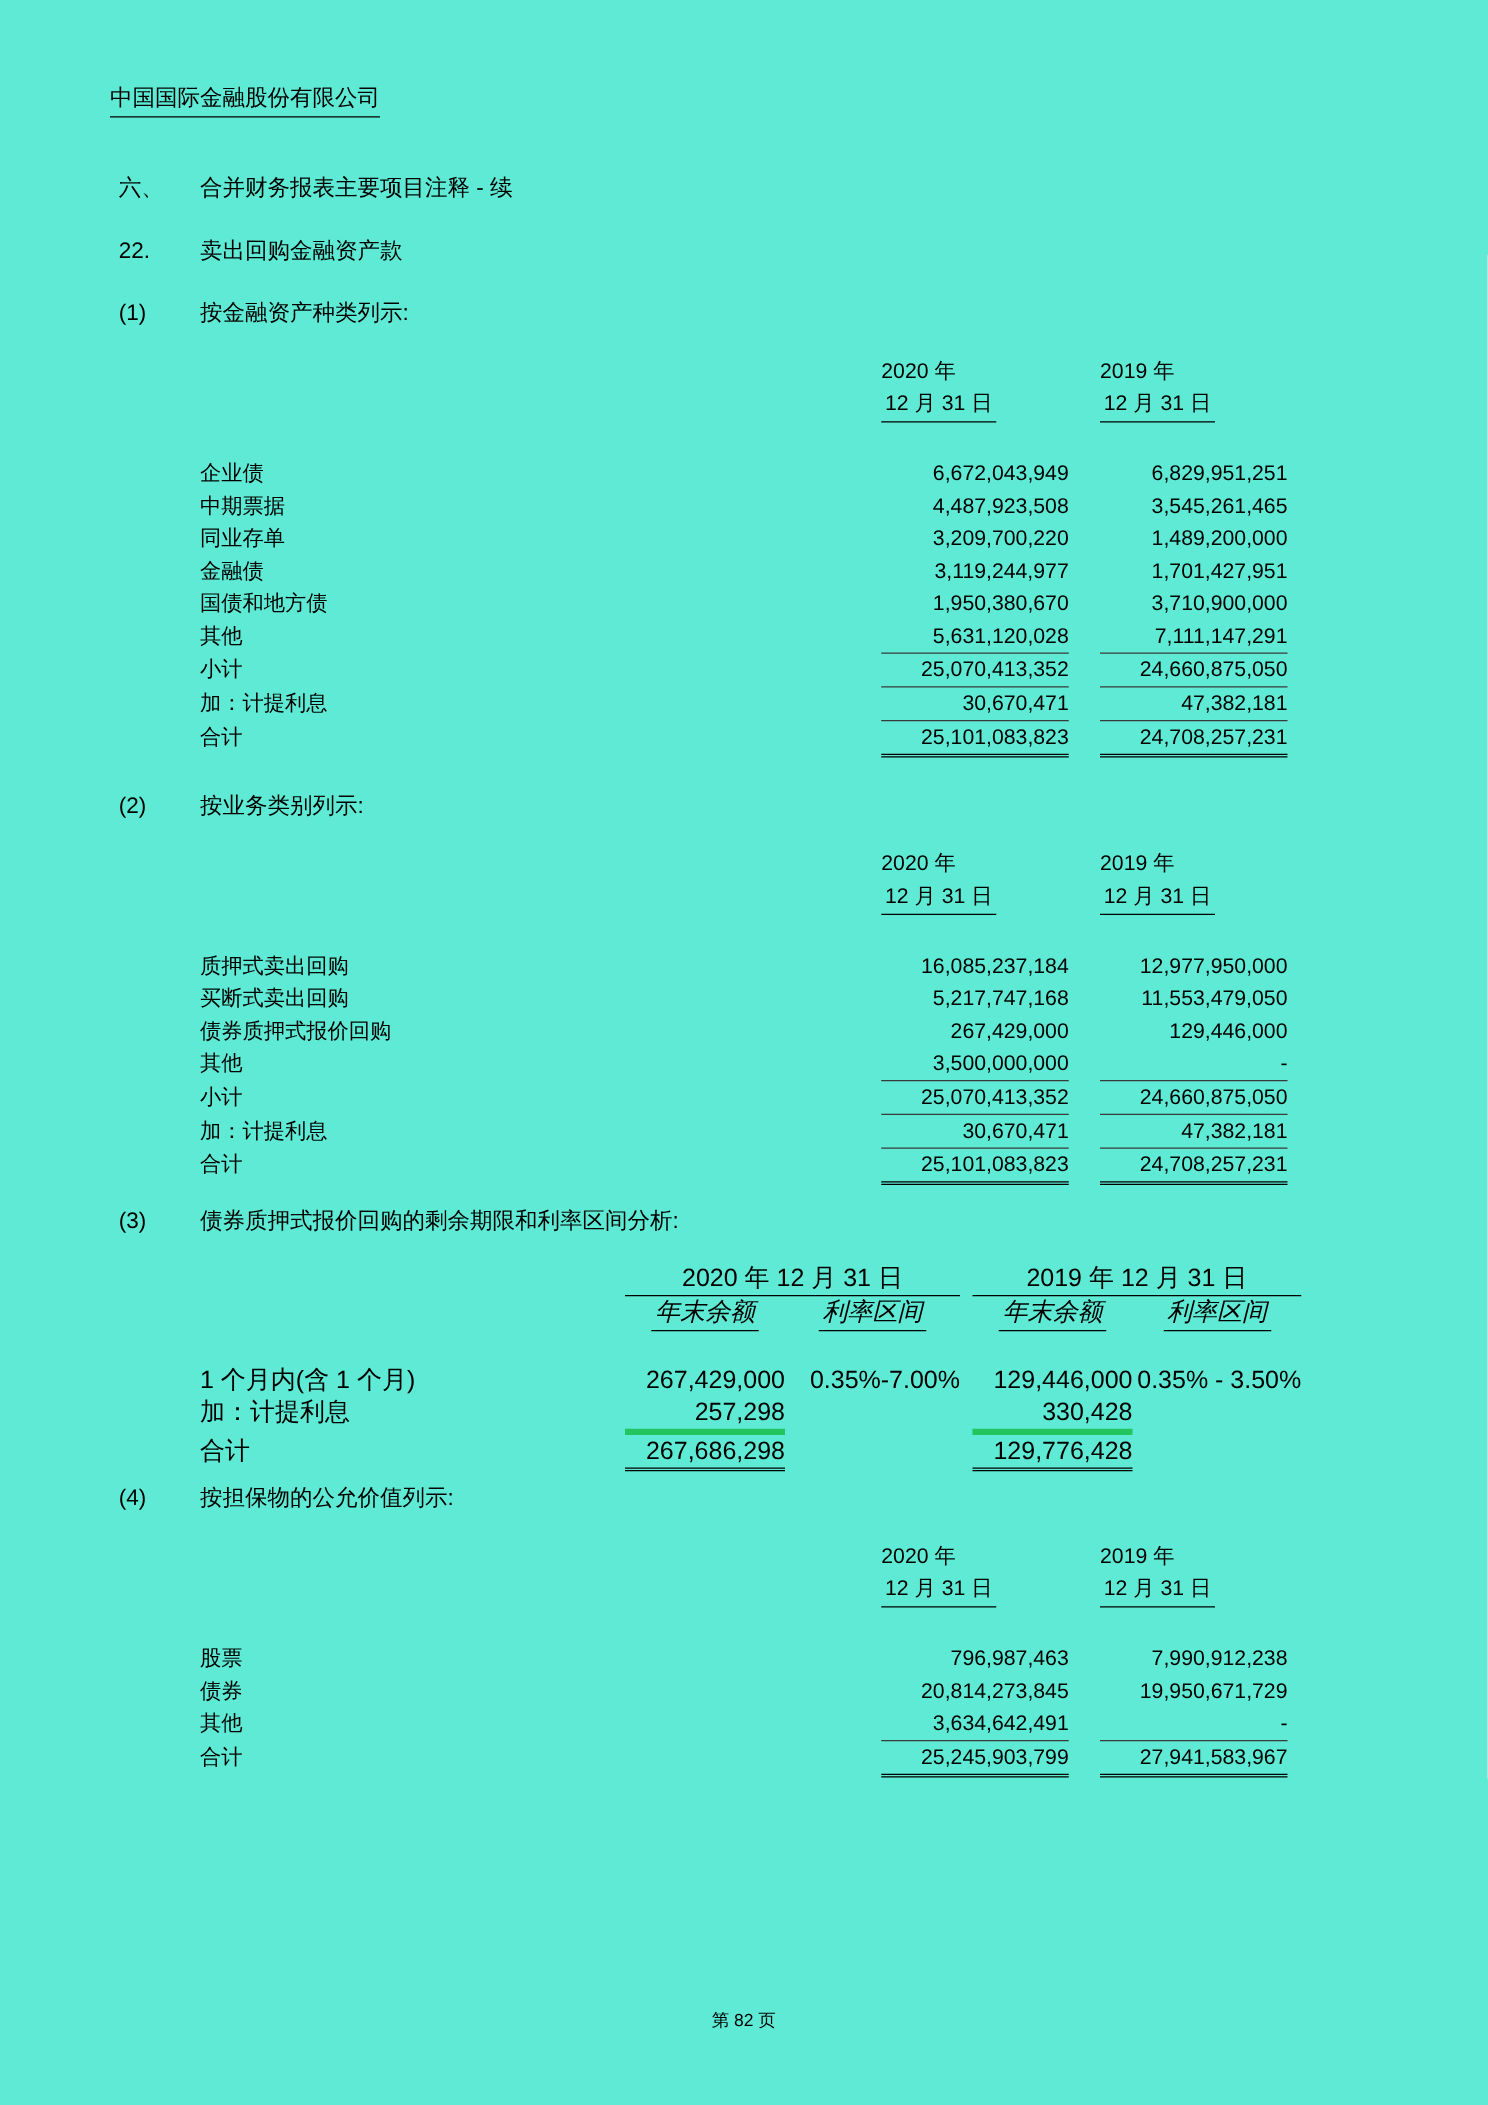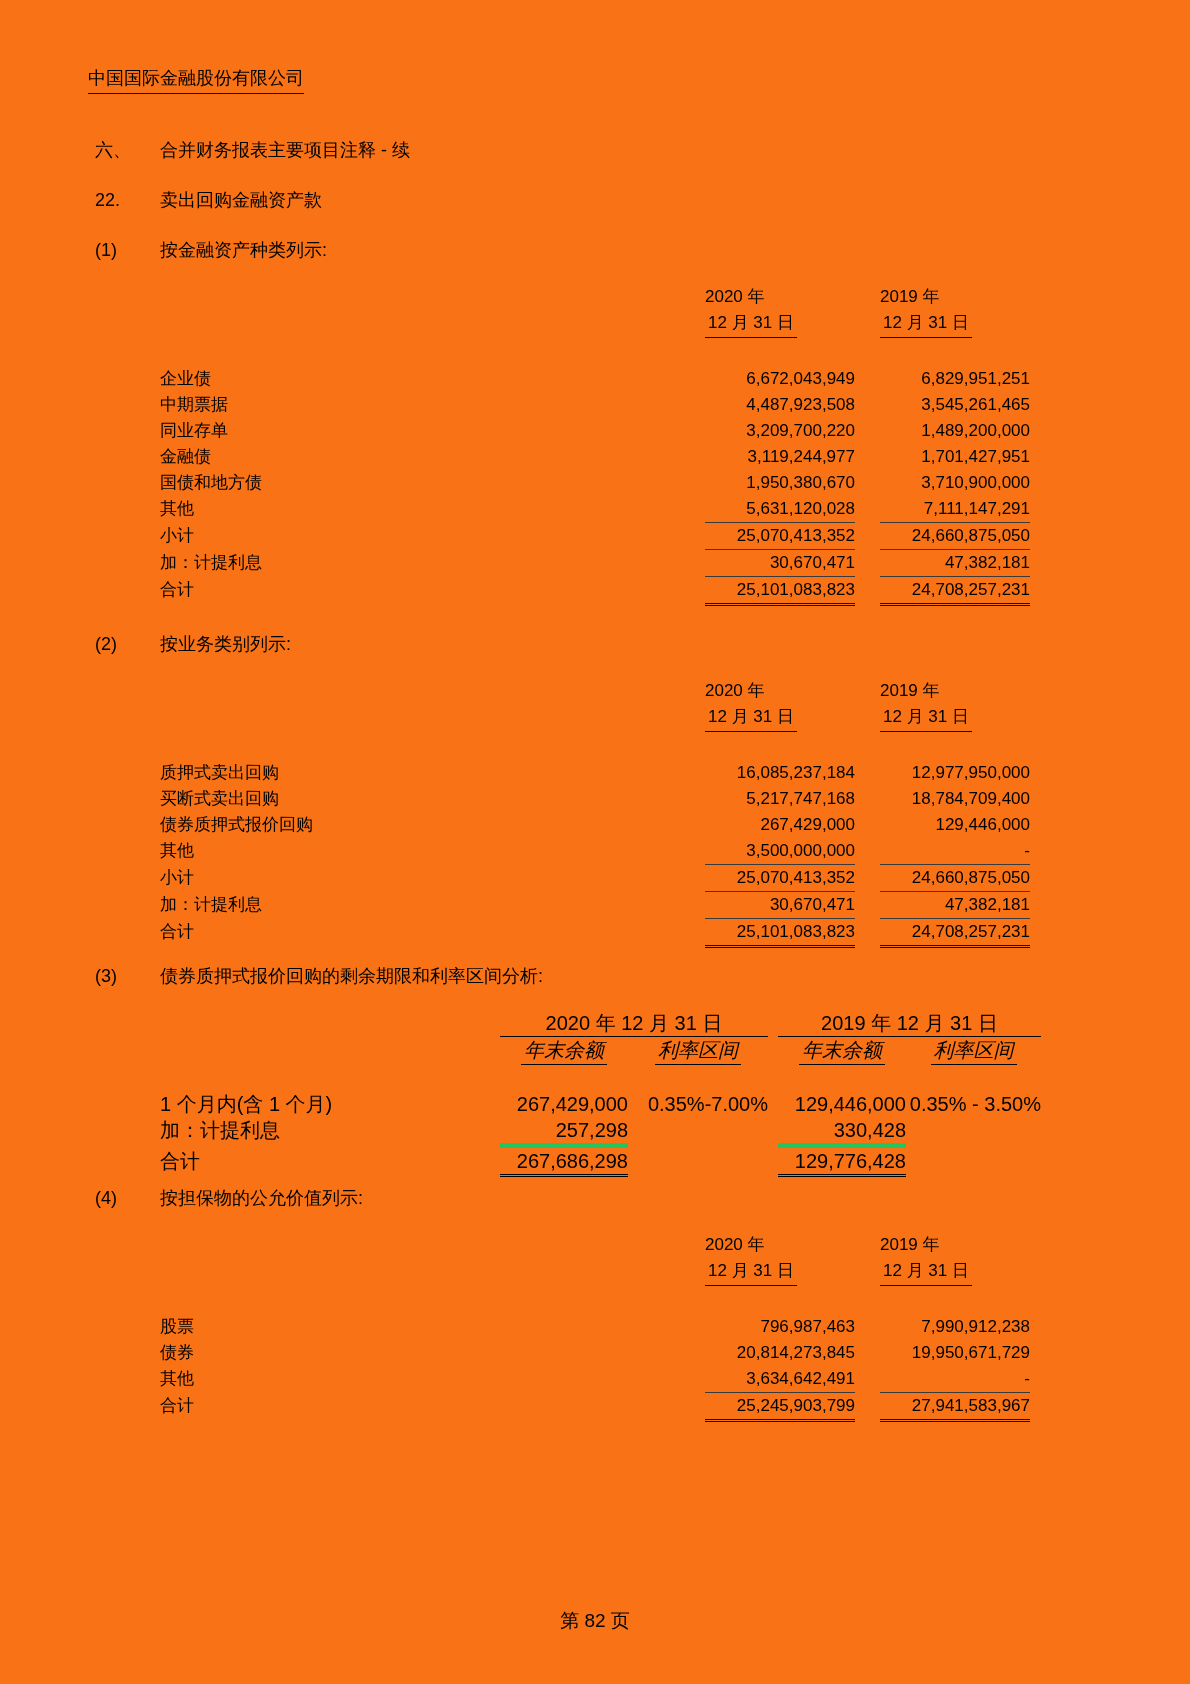--- a/index.html
+++ b/index.html
@@ -1,16 +1,16 @@
 <!DOCTYPE html>
 <html><head>
 <meta charset="utf-8">
 <style>
   html,body{margin:0;padding:0;background:#e8e8e8;}
-  .page{position:relative;width:1190px;height:1684px;background:#f97316;margin:0 auto;
+  .page{position:relative;width:1190px;height:1684px;background:#5eead4;margin:0 auto;
         font-family:"Liberation Sans","DejaVu Sans",sans-serif;color:#000;overflow:hidden;}
   .abs{position:absolute;}
   
   .company{left:88px;top:66px;font-size:18px;border-bottom:1px solid #000;padding-bottom:3px;}
   .h-row{display:flex;font-size:18px;line-height:20px;}
   .h-no{width:65px;flex:0 0 65px;}
   
   .tbl{left:160px;width:880px;font-size:17px;}
   .t-row{display:flex;line-height:26px;}
   .t-label{flex:0 0 545px;width:545px;}
@@ -26,21 +26,21 @@
   .t3-label{flex:0 0 340px;width:340px;}
   .t3-a1{flex:0 0 128px;width:128px;text-align:right;}
   .t3-a2{flex:0 0 140px;width:140px;text-align:right;padding-right:0;}
   .t3-gap{flex:0 0 10px;width:10px;}
   .t3-b1{flex:0 0 128px;width:128px;text-align:right;}
   .t3-b2{flex:0 0 135px;width:135px;text-align:right;}
   .t3-group{flex:0 0 268px;width:268px;text-align:center;border-bottom:1px solid #000;line-height:26px;}
   .t3-group.g2{flex:0 0 263px;width:263px;}
   .t3-sub{text-align:center !important;font-style:italic;}
   .rl-gray{border-bottom:5px solid #22c55e;}
-  .footer{left:0;right:0;top:1608px;text-align:center;font-size:19px;}
+  .footer{left:0;right:0;top:1608px;text-align:center;font-size:14px;}
   .spacer-head3{margin-bottom:26px;}
 </style>
 </head>
 <body>
 
 <div class="page">
 
   <div class="abs company">中国国际金融股份有限公司</div>
 
   <div class="abs h-row" style="left:95px;top:140px;">
@@ -148,21 +148,21 @@
     <div class="t-row">
       <div class="t-label">质押式卖出回购</div>
       <div class="amt">16,085,237,184</div>
         <div class="cgap"></div>
       <div class="amt">12,977,950,000</div>
     </div>
     <div class="t-row">
       <div class="t-label">买断式卖出回购</div>
       <div class="amt">5,217,747,168</div>
         <div class="cgap"></div>
-      <div class="amt">18,784,709,400</div>
+      <div class="amt">11,553,479,050</div>
     </div>
     <div class="t-row">
       <div class="t-label">债券质押式报价回购</div>
       <div class="amt">267,429,000</div>
         <div class="cgap"></div>
       <div class="amt">129,446,000</div>
     </div>
     <div class="t-row">
       <div class="t-label">其他</div>
       <div class="amt rl">3,500,000,000</div>

